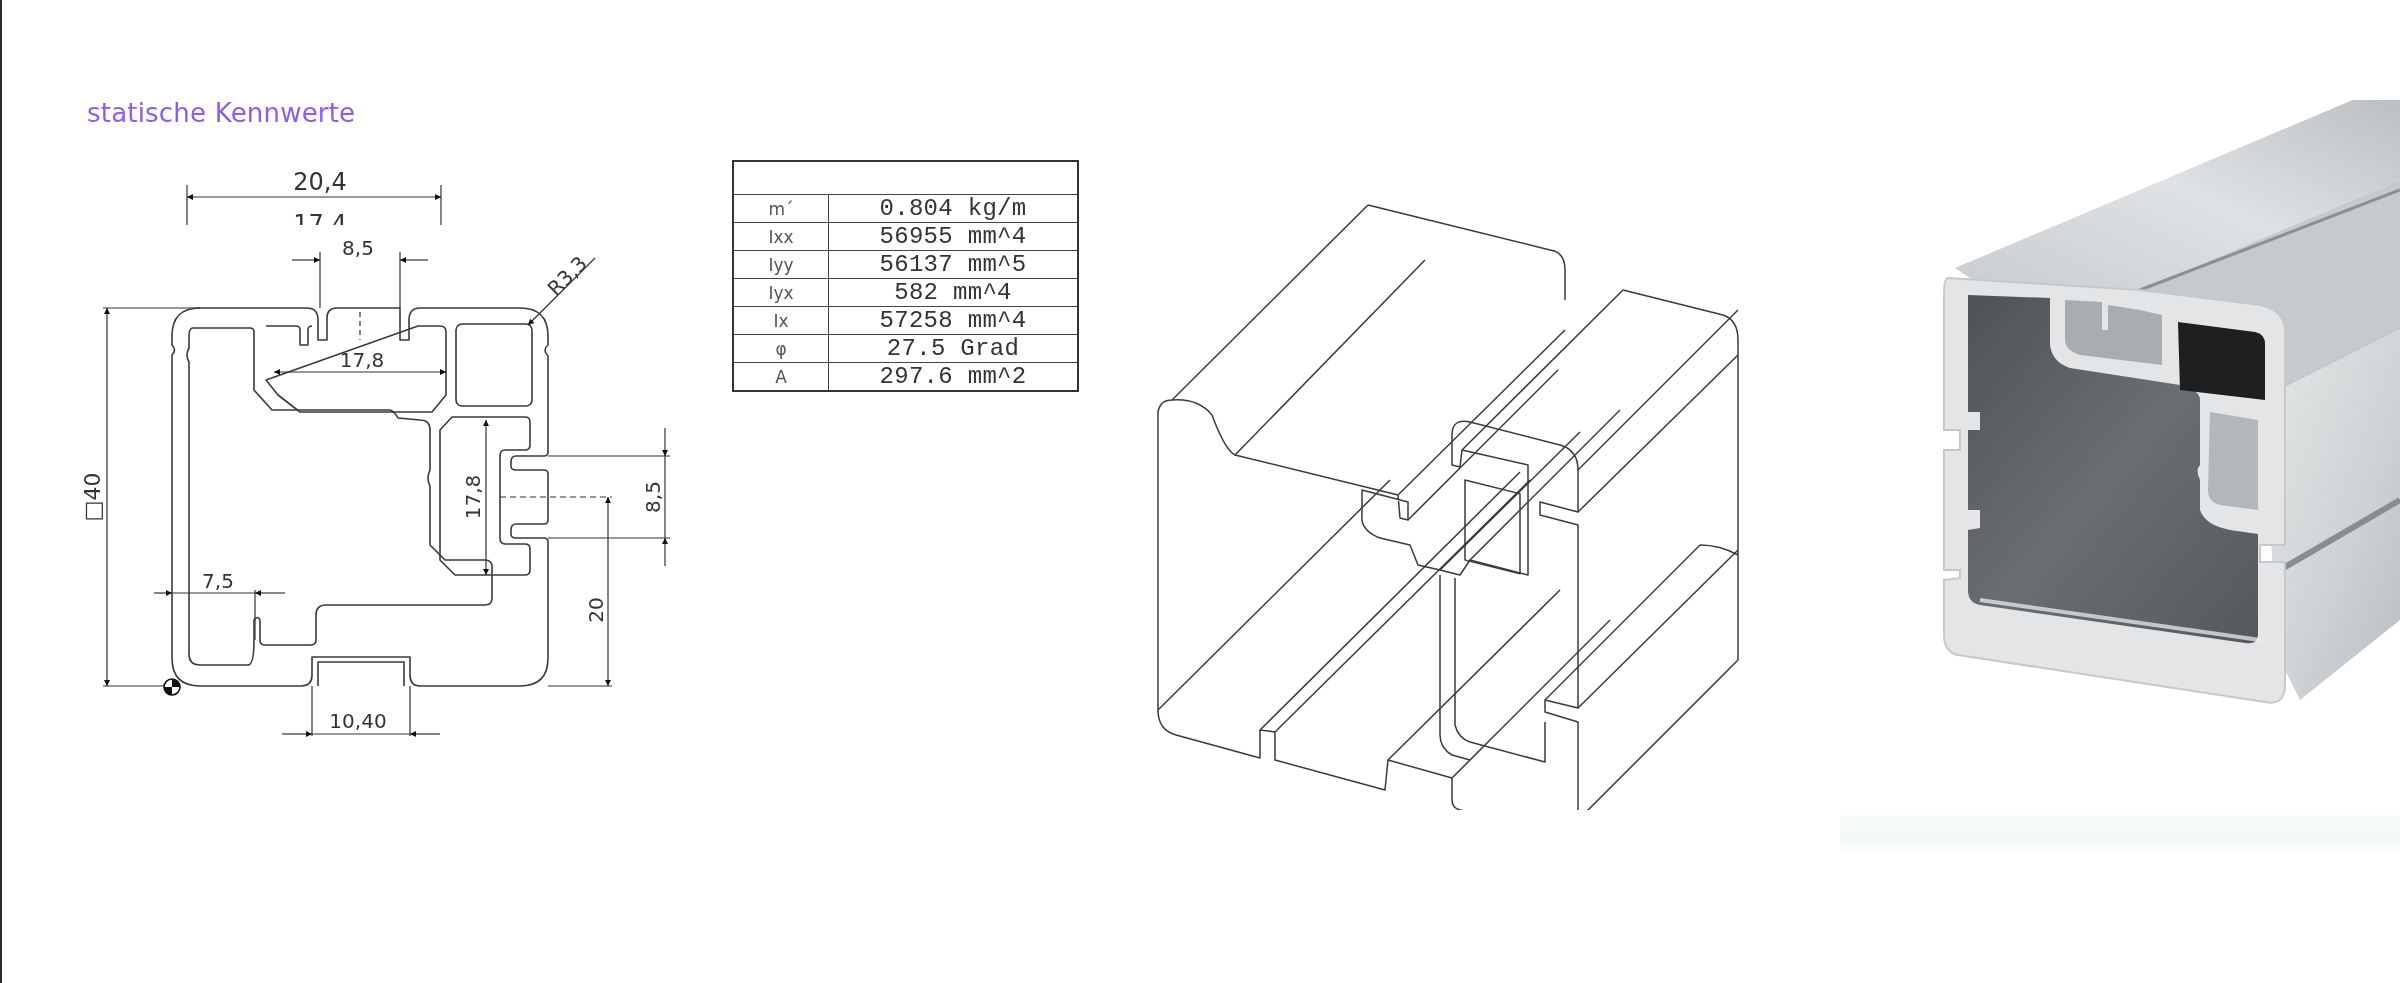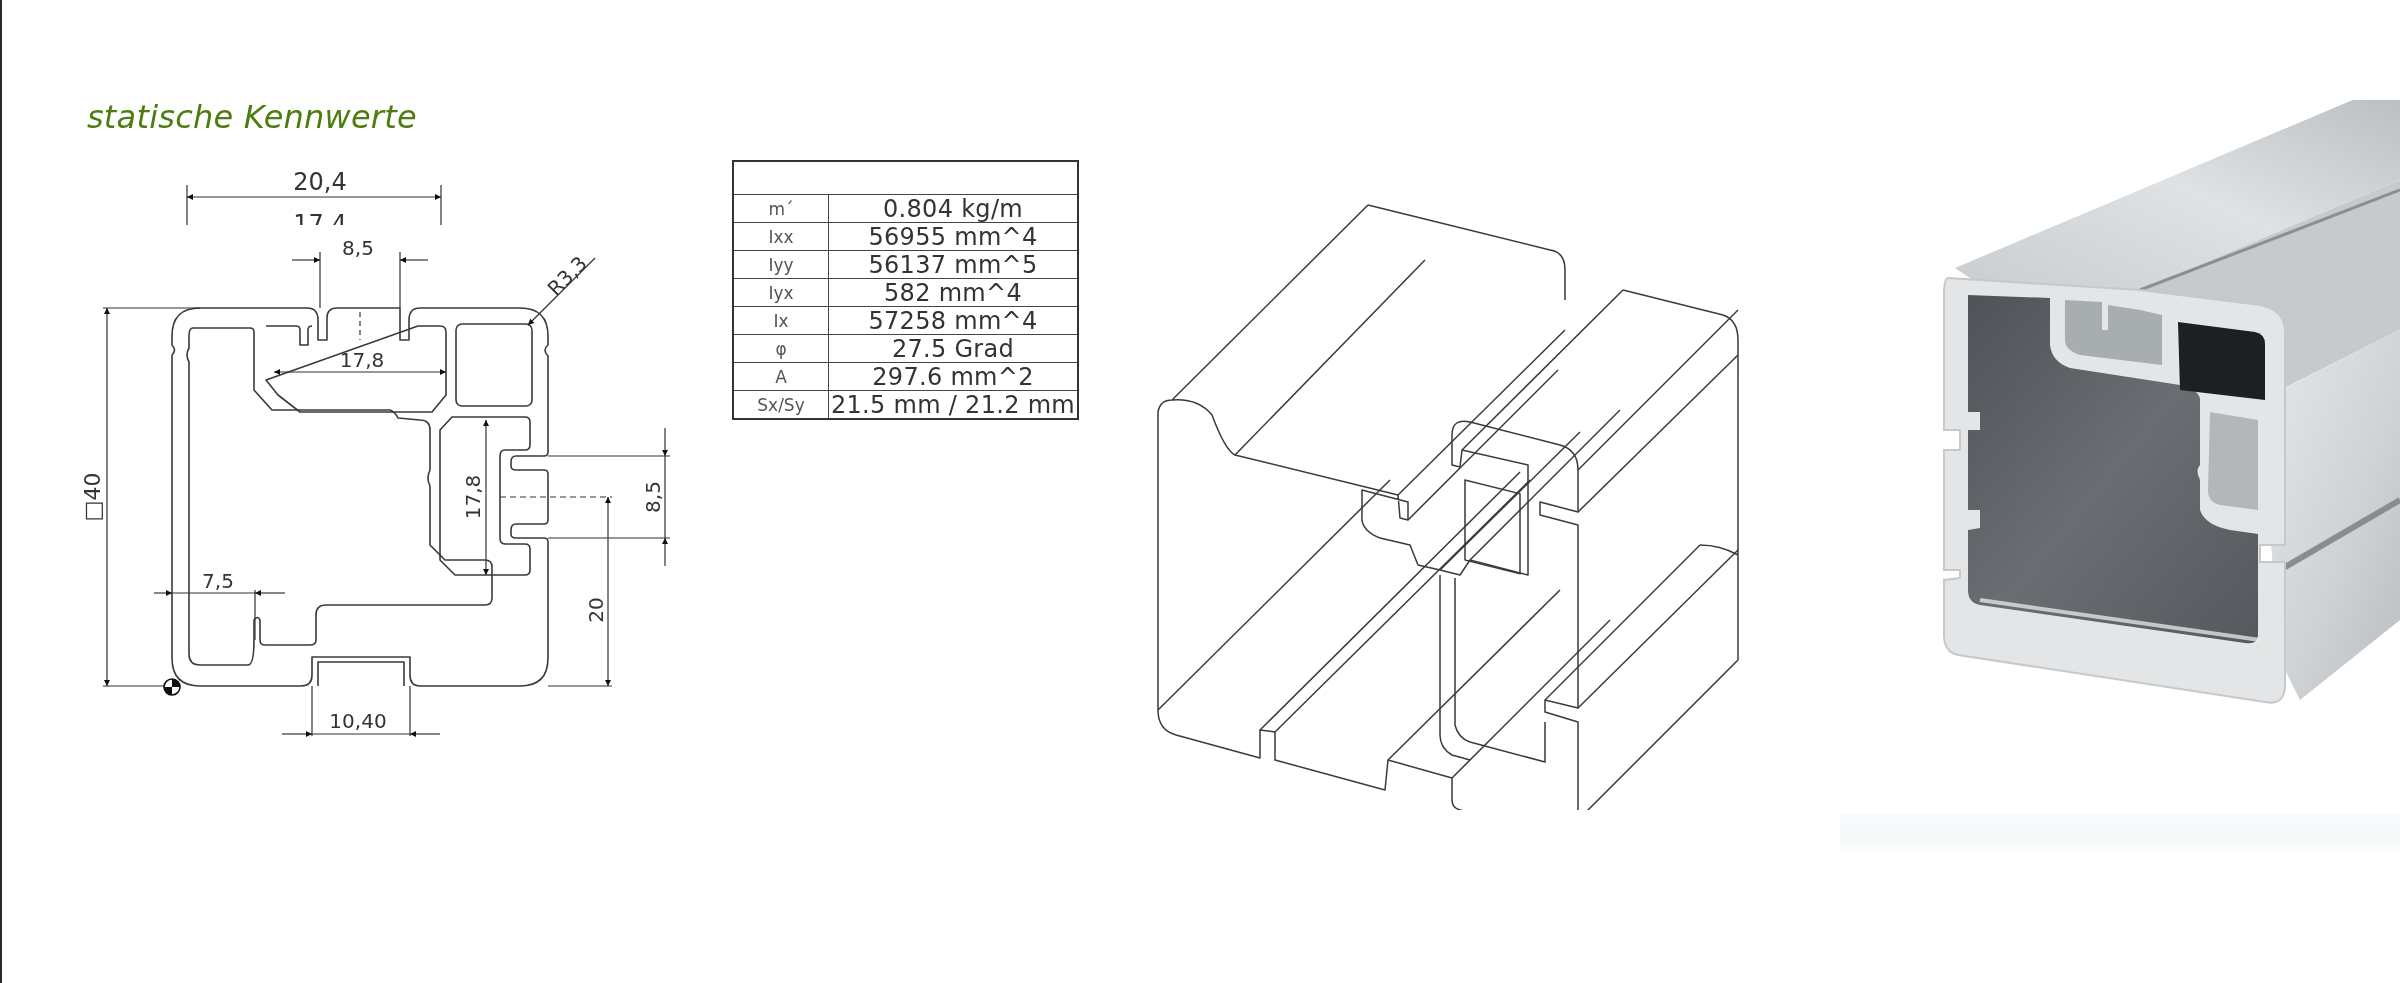--- a/index.html
+++ b/index.html
@@ -1,28 +1,28 @@
 <!DOCTYPE html>
 <html><head>
 <meta charset="utf-8">
 <style>
   html, body { margin: 0; padding: 0; background: #ffffff; }
   body { width: 2400px; height: 983px; position: relative; overflow: hidden;
          font-family: "DejaVu Sans", sans-serif; color: #3a3a3a; }
   .left-border { position: absolute; left: 0; top: 0; width: 2px; height: 983px; background: #2a2a2a; }
-  .title { position: absolute; left: 87px; top: 98px; font-size: 32px; color: #4d7c0f;
-           font-family: "DejaVu Sans", sans-serif; letter-spacing: 0.2px; font-style: italic; }
+  .title { position: absolute; left: 87px; top: 98px; font-size: 26px; color: #8b5cf6;
+           font-family: "DejaVu Sans", sans-serif; letter-spacing: 0.2px; }
   .drawing { position: absolute; left: 0; top: 0; }
   .dim-text { font-family: "DejaVu Sans", sans-serif; fill: #333; }
   .props { position: absolute; left: 732px; top: 160px; width: 347px; border-collapse: collapse;
            border: 2px solid #333; font-family: "DejaVu Sans", sans-serif; }
   .props td { border: 1.5px solid #444; padding: 0; height: 27px; line-height: 26px; text-align: center; color: #333; }
   .props tr.head td { height: 32px; }
   .props td.sym { width: 94px; font-size: 17px; color: #555; }
-  .props td.val { font-size: 24px; letter-spacing: 0.3px; }
+  .props td.val { font-size: 24px; letter-spacing: 0.3px; font-family: Liberation Mono, monospace; }
   .iso { position: absolute; left: 1140px; top: 160px; }
   .photo { position: absolute; left: 1840px; top: 100px; }
   .floor { position: absolute; left: 1840px; top: 815px; width: 560px; height: 40px;
            background: linear-gradient(180deg, #f6fbfc 0%, #f4f8f8 60%, #ffffff 100%); }
 </style>
 </head>
 <body>
 
 <div class="left-border"></div>
 
@@ -158,24 +158,20 @@
         <td class="sym">Ix</td>
         <td class="val">57258 mm^4</td>
       </tr>
   <tr>
         <td class="sym">φ</td>
         <td class="val">27.5 Grad</td>
       </tr>
   <tr>
         <td class="sym">A</td>
         <td class="val">297.6 mm^2</td>
-      </tr>
-  <tr>
-        <td class="sym">Sx/Sy</td>
-        <td class="val">21.5 mm / 21.2 mm</td>
       </tr>
 </tbody>
   </table>
 
 <svg class="iso" width="600" height="650" viewBox="0 0 600 650">
   <g fill="none" stroke="#3a3a3a" stroke-width="1.5" stroke-linejoin="round">
 
     <path d="M 32 240 Q 20 240 18 252 L 18 550 Q 18 570 36 575 L 120 598 L 120 570 L 135 572 L 135 600 L 245 630 L 248 600 L 312 618 L 312 640 Q 312 648 320 650 L 420 675 Q 438 678 438 660 L 438 562 L 405 552 L 405 540 L 438 548 L 438 365 L 400 355 L 400 342 L 438 352 L 438 310 Q 438 290 420 285 L 330 262 Q 312 258 312 275 L 312 305 L 320 307 L 322 290 L 388 305 L 388 415 L 330 400 L 320 415 L 300 410 L 278 405 L 270 385 L 240 378 Q 220 370 222 355 L 222 330 L 268 342 L 268 360 L 260 358 L 258 335 L 95 295 Q 85 290 72 255 Q 58 238 32 240 Z"></path>
 
     <line x1="32" y1="240" x2="228" y2="45"></line>

